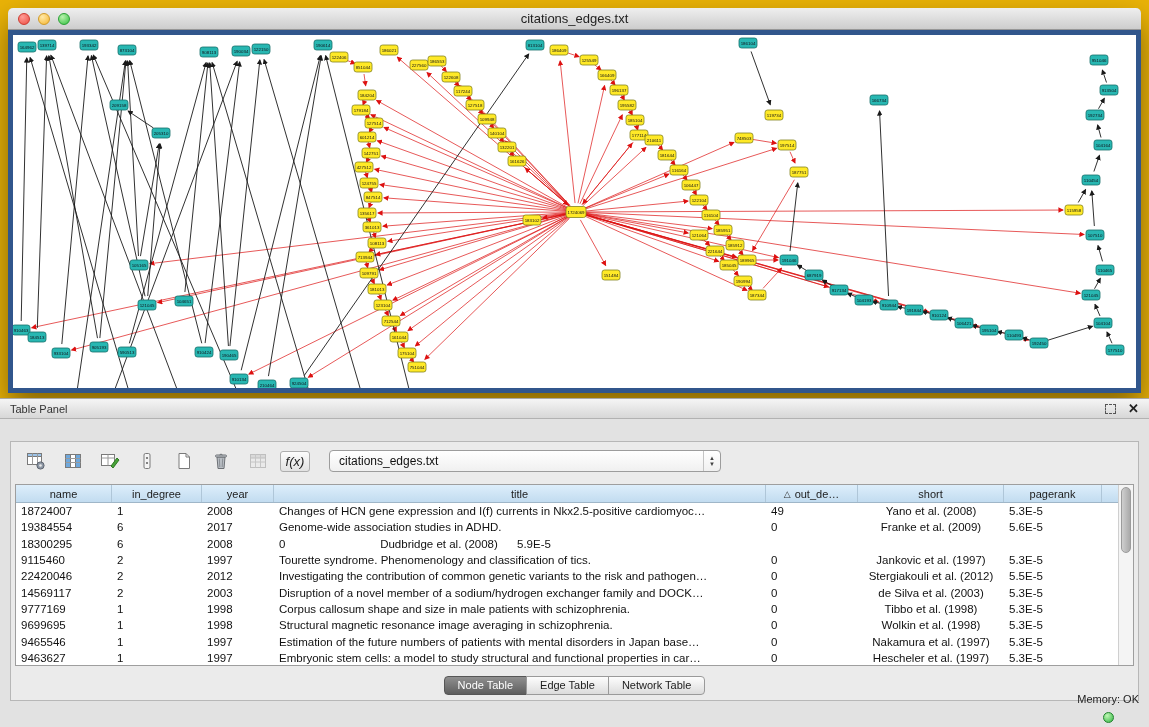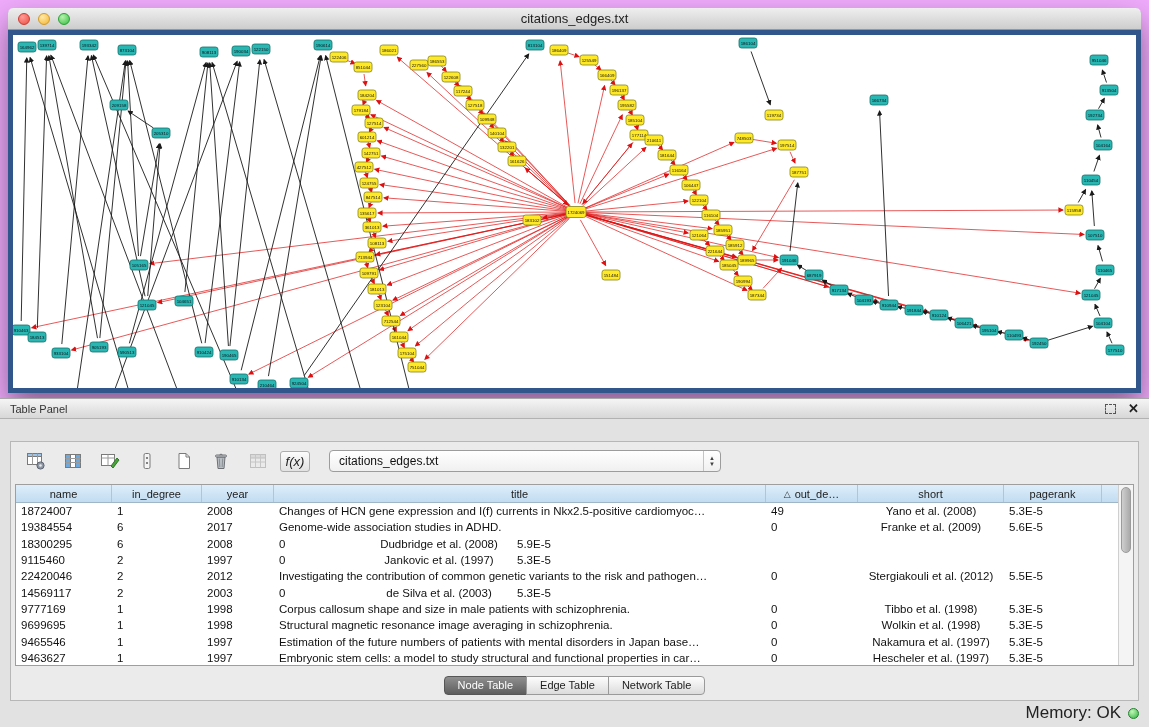--- a/index.html
+++ b/index.html
@@ -1,18 +1,18 @@
 <!DOCTYPE html>
 <html><head>
 <meta charset="utf-8">
 <style>
   * { box-sizing: border-box; margin: 0; padding: 0; }
   html,body { width:1149px; height:727px; }
   body { font-family:"Liberation Sans", sans-serif; background:#d8d8d8; overflow:hidden; }
-  .desktop { position:relative; width:1149px; height:727px; background:#f0abfc; }
+  .desktop { position:relative; width:1149px; height:727px; background:#eab308; }
 
   
   .window { position:absolute; left:8px; top:8px; width:1133px; height:385px;
             border-radius:6px 6px 2px 2px; box-shadow:0 14px 30px rgba(0,0,0,.45);
             background:#31568c; }
   .titlebar { height:22px; border-radius:5px 5px 0 0;
               background:linear-gradient(#efefef,#cdcdcd);
               border-bottom:1px solid #979797; position:relative; }
   .win-title { text-align:center; line-height:22px; font-size:13px; color:#222; }
   .lights { position:absolute; left:10px; top:5px; display:flex; gap:8px; }
@@ -66,21 +66,21 @@
 
   .tabsrow { position:absolute; left:0; right:0; bottom:5px; display:flex; justify-content:center; }
   .tab { height:19px; line-height:17px; padding:0 13px; font-size:11px;
          border:1px solid #9a9a9a; background:linear-gradient(#fdfdfd,#dcdcdc);
          color:#1d1d1d; margin-left:-1px; }
   .tab:first-child { border-radius:4px 0 0 4px; margin-left:0; }
   .tab:last-child { border-radius:0 4px 4px 0; }
   .tab.selected { background:linear-gradient(#8f8f8f,#5e5e5e); color:#fff; border-color:#565656; }
 
   .statusbar { position:absolute; right:10px; bottom:4px; display:flex; align-items:center;
-               gap:7px; font-size:17px; color:#222; }
+               gap:7px; font-size:11px; color:#222;flex-direction:column; }
   .memdot { width:11px; height:11px; border-radius:50%;
             background:radial-gradient(circle at 35% 30%, #c0f7b5, #2fb440); border:1px solid #20822c; }
 </style>
 </head>
 <body>
 
 <div class="desktop">
 
   <div class="window">
     <div class="titlebar">
@@ -823,37 +823,39 @@
               <div class="td td-in_degree" style="width: 90px;">6</div>
               <div class="td td-year" style="width: 72px;">2008</div>
               <div class="td td-out_degree" style="width: 92px;">0</div>
               <div class="td td-short" style="width: 146px;">Dudbridge et al. (2008)</div>
               <div class="td td-pagerank" style="width: 98px;">5.9E-5</div>
             </div>
             <div class="tr">
               <div class="td td-name" style="width: 96px;">9115460</div>
               <div class="td td-in_degree" style="width: 90px;">2</div>
               <div class="td td-year" style="width: 72px;">1997</div>
+              <div class="td td-title" style="width: 492px;">Tourette syndrome. Phenomenology and classification of tics.</div>
               <div class="td td-out_degree" style="width: 92px;">0</div>
               <div class="td td-short" style="width: 146px;">Jankovic et al. (1997)</div>
               <div class="td td-pagerank" style="width: 98px;">5.3E-5</div>
             </div>
             <div class="tr">
               <div class="td td-name" style="width: 96px;">22420046</div>
               <div class="td td-in_degree" style="width: 90px;">2</div>
               <div class="td td-year" style="width: 72px;">2012</div>
               <div class="td td-title" style="width: 492px;">Investigating the contribution of common genetic variants to the risk and pathogen…</div>
               <div class="td td-out_degree" style="width: 92px;">0</div>
               <div class="td td-short" style="width: 146px;">Stergiakouli et al. (2012)</div>
               <div class="td td-pagerank" style="width: 98px;">5.5E-5</div>
             </div>
             <div class="tr">
               <div class="td td-name" style="width: 96px;">14569117</div>
               <div class="td td-in_degree" style="width: 90px;">2</div>
               <div class="td td-year" style="width: 72px;">2003</div>
+              <div class="td td-title" style="width: 492px;">Disruption of a novel member of a sodium/hydrogen exchanger family and DOCK…</div>
               <div class="td td-out_degree" style="width: 92px;">0</div>
               <div class="td td-short" style="width: 146px;">de Silva et al. (2003)</div>
               <div class="td td-pagerank" style="width: 98px;">5.3E-5</div>
             </div>
             <div class="tr">
               <div class="td td-name" style="width: 96px;">9777169</div>
               <div class="td td-in_degree" style="width: 90px;">1</div>
               <div class="td td-year" style="width: 72px;">1998</div>
               <div class="td td-title" style="width: 492px;">Corpus callosum shape and size in male patients with schizophrenia.</div>
               <div class="td td-out_degree" style="width: 92px;">0</div>

